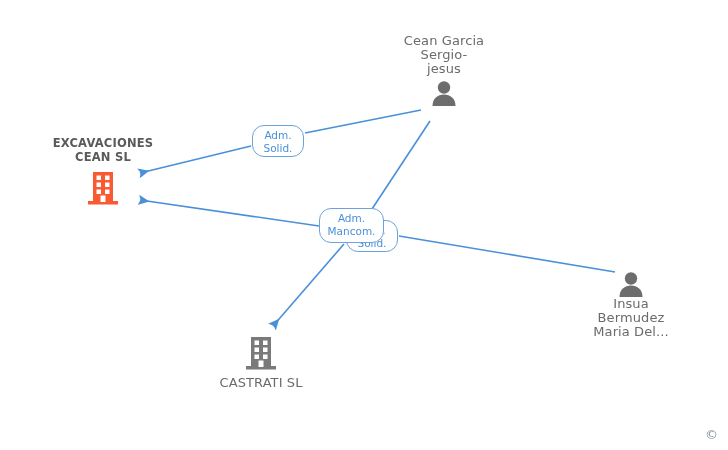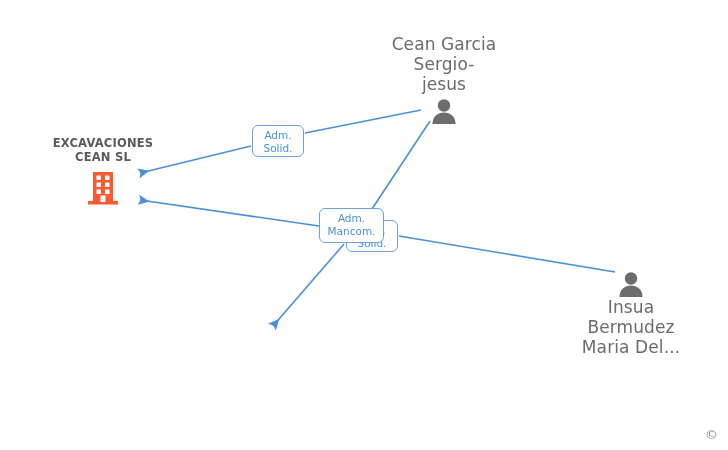--- a/index.html
+++ b/index.html
@@ -25,22 +25,22 @@
     height: 450px;
     pointer-events: none;
   }
 
   .node {
     position: absolute;
     text-align: center;
     width: 110px;
   }
   .node-label {
-    font-size: 17px;
-    line-height: 20px;
+    font-size: 13px;
+    line-height: 14px;
     color: #6b6b6b;
     letter-spacing: 0.1px;
     white-space: pre-line;
   }
   .node-label.company {
     font-weight: bold;
     color: #5a5a5a;
     font-size: 11.5px;
     line-height: 14px;
     letter-spacing: 0.2px;
@@ -48,21 +48,21 @@
   .node-icon {
     display: block;
     margin: 0 auto;
   }
 
   
   .chip {
     position: absolute;
     background: #ffffff;
     border: 1px solid #6aa3dd;
-    border-radius: 6px;
+    border-radius: 12px;
     color: #4a90d9;
     font-size: 10.5px;
     line-height: 13px;
     text-align: center;
     padding: 3px 6px 4px 6px;
     box-sizing: border-box;
     white-space: pre-line;
   }
 
   
@@ -143,20 +143,34 @@
   <div class="node" style="left:576px; top:271px;">
     <svg class="node-icon" width="30" height="26" viewBox="0 0 30 26" xmlns="http://www.w3.org/2000/svg">
       <circle cx="15" cy="7.5" r="6.2" fill="#6d6d6d"></circle>
       <path d="M3.5,26 C3.5,18.6 8.6,14.6 15,14.6 C21.4,14.6 26.5,18.6 26.5,26 Z" fill="#6d6d6d"></path>
     </svg>
     <div class="node-label" style="">Insua
 Bermudez
 Maria Del...</div>
   </div>
 
+  <div class="node" style="left:206px; top:335px;">
+    <svg class="node-icon" width="32" height="36" viewBox="0 0 32 36" xmlns="http://www.w3.org/2000/svg">
+      <rect x="6" y="2" width="20" height="30" fill="#7a7a7a"></rect>
+      <rect x="1" y="31" width="30" height="3.5" fill="#7a7a7a"></rect>
+      <rect x="9.5" y="5.5" width="4.5" height="4.5" fill="#ffffff"></rect>
+      <rect x="18" y="5.5" width="4.5" height="4.5" fill="#ffffff"></rect>
+      <rect x="9.5" y="12.5" width="4.5" height="4.5" fill="#ffffff"></rect>
+      <rect x="18" y="12.5" width="4.5" height="4.5" fill="#ffffff"></rect>
+      <rect x="9.5" y="19.5" width="4.5" height="4.5" fill="#ffffff"></rect>
+      <rect x="18" y="19.5" width="4.5" height="4.5" fill="#ffffff"></rect>
+      <rect x="13.5" y="25.5" width="5" height="6.5" fill="#ffffff"></rect>
+    </svg>
+    <div class="node-label" style="margin-top:5px;">CASTRATI SL</div>
+  </div>
 
   <div class="chip" style="left:346px; top:220px; width:52px; height:32px; z-index:1;">Adm.
 Solid.</div>
 
   <div class="chip" style="left:319px; top:208px; width:65px; height:35px; z-index:2;">Adm.
 Mancom.</div>
 
   <div class="chip" style="left:252px; top:125px; width:52px; height:32px; z-index:2;">Adm.
 Solid.</div>
 

